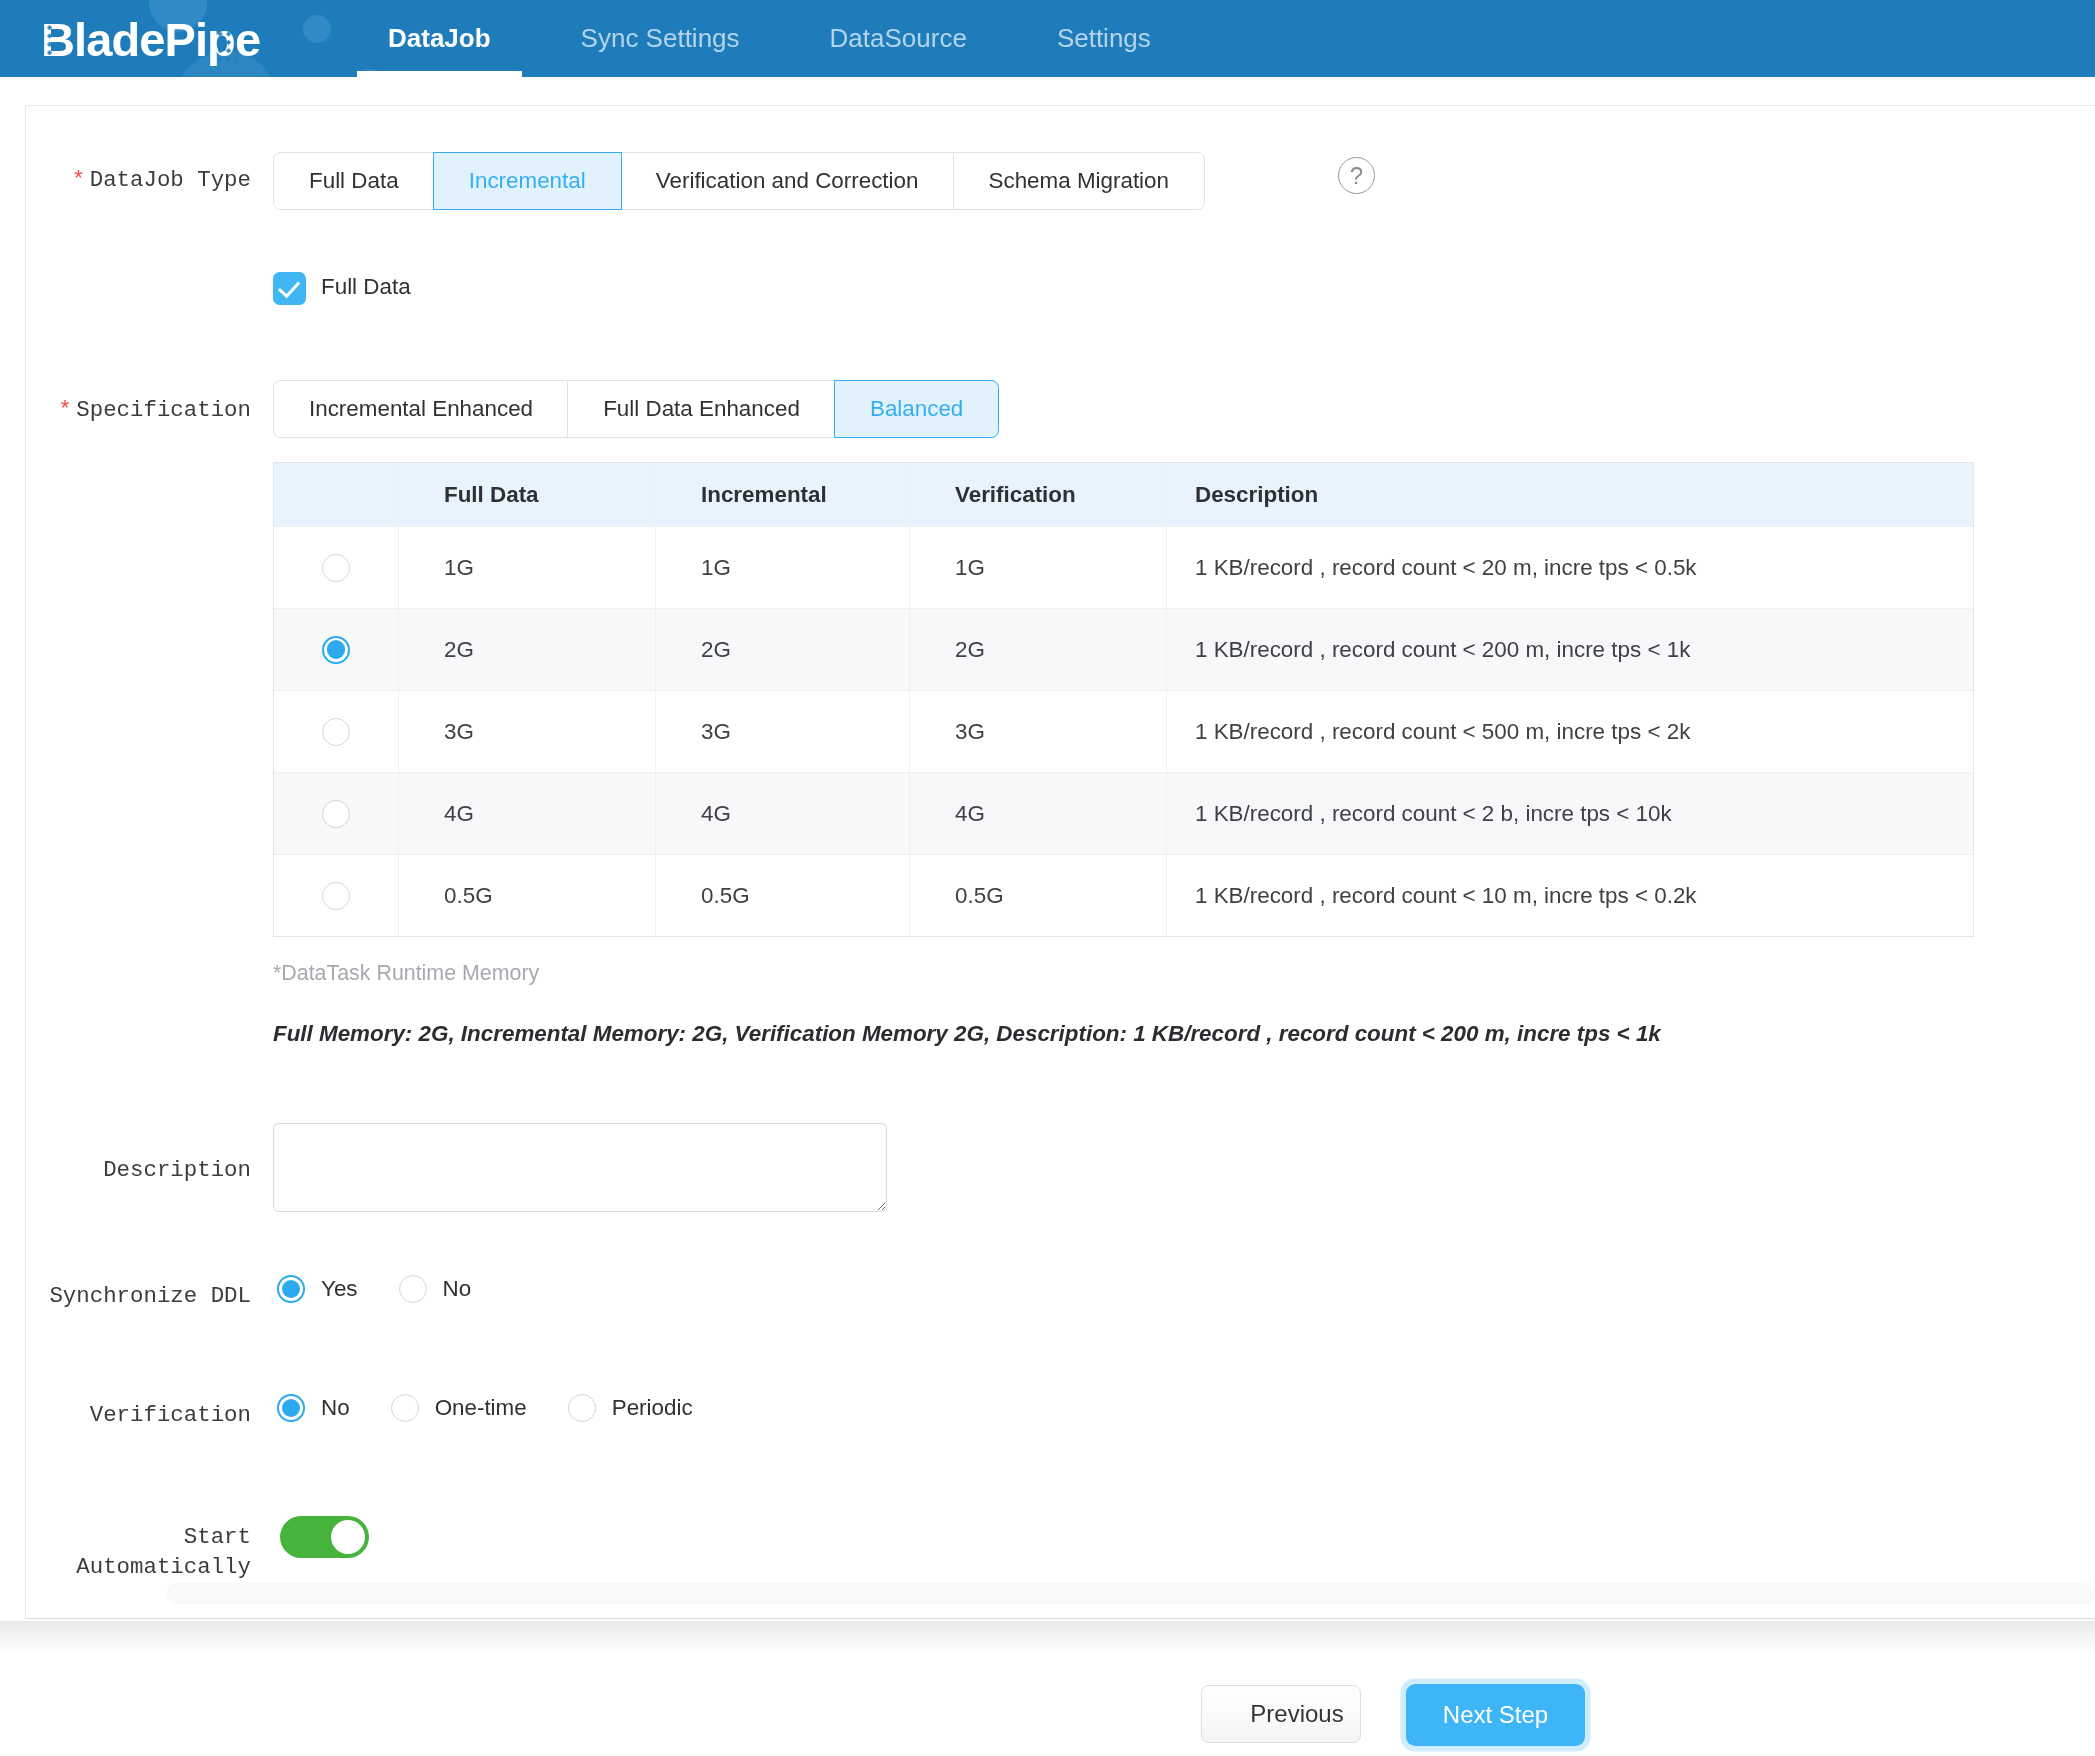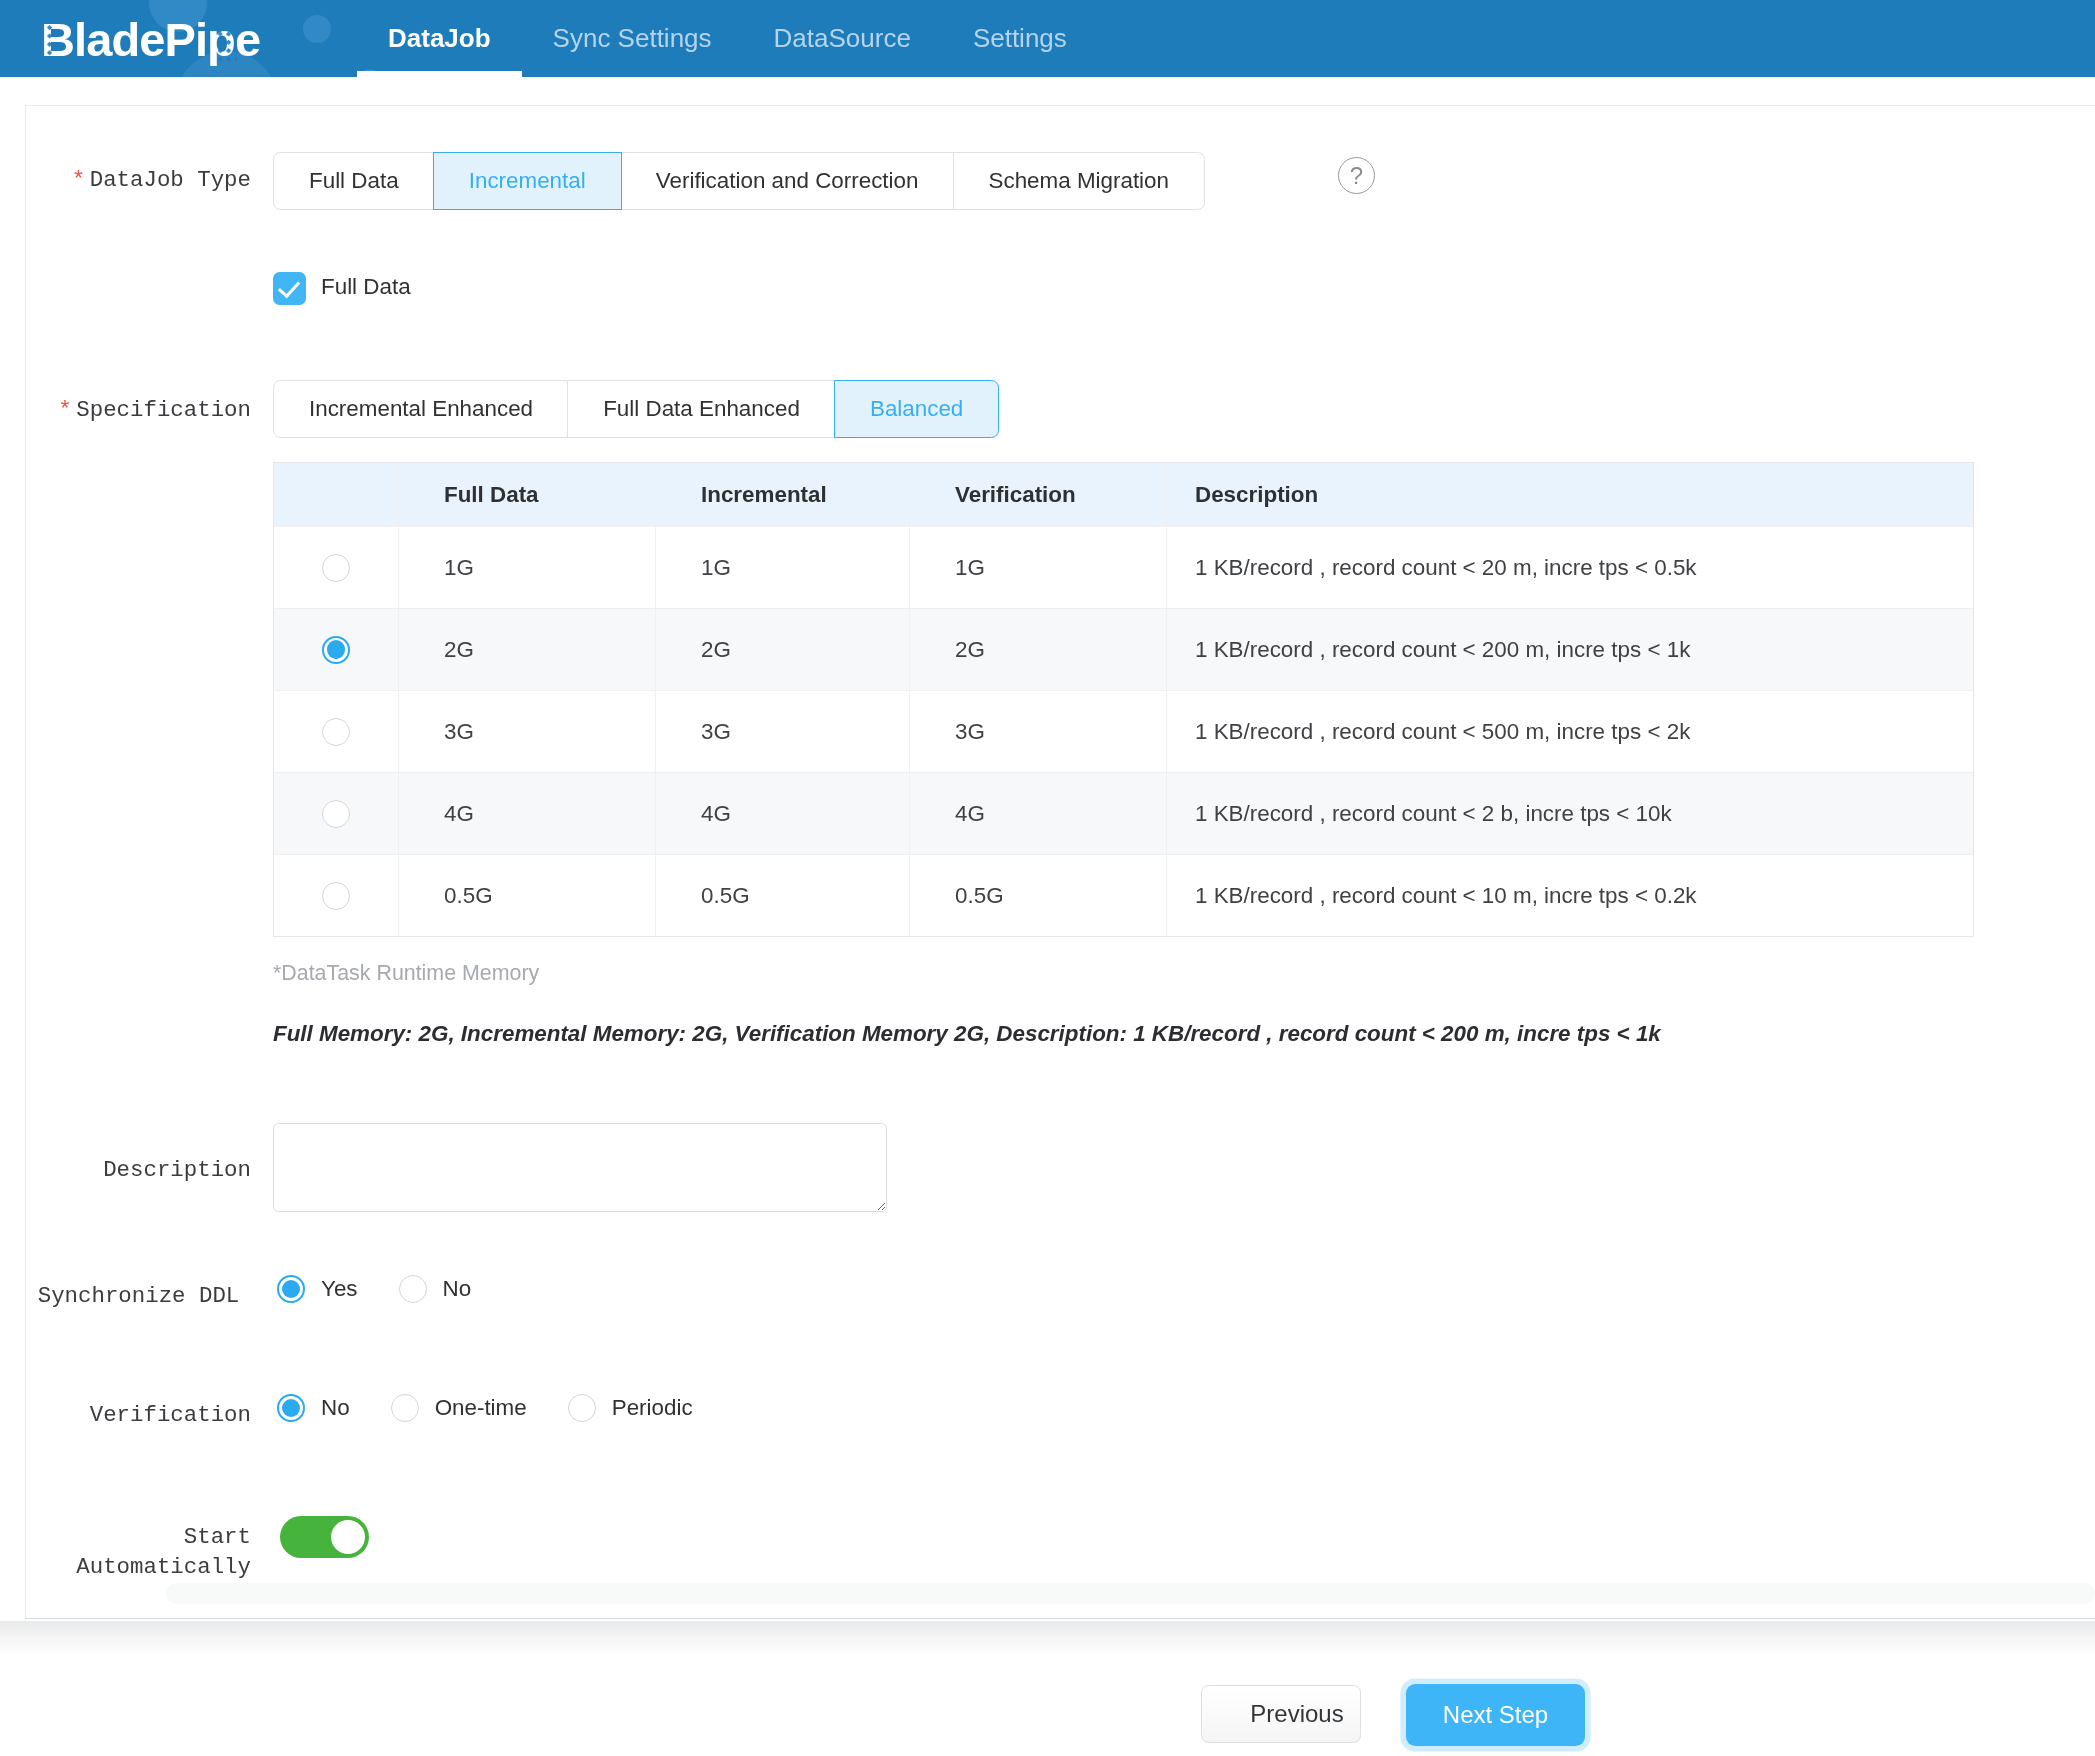--- a/index.html
+++ b/index.html
@@ -23,21 +23,21 @@
     position:absolute; left:41px; top:50%; transform:translateY(-50%);
     font-size:47px; font-weight:bold; color:#ffffff; letter-spacing:-0.9px; z-index:2;
   }
   .logo-dots {
     position:absolute; z-index:3; opacity:.9;
     background-image:radial-gradient(#1e7cba 1.9px, transparent 2.2px);
     background-size:8.4px 8.4px;
   }
   .dots-b { left:37px; top:15px; width:15px; height:48px; }
   .dots-p { left:216px; top:13px; width:20.5px; height:52px; }
-  .nav-items { position:absolute; left:357px; top:0; height:100%; display:flex; z-index:2; }
+  .nav-items { position:absolute; left:357px; top:0; height:100%; display:flex; z-index:2;gap:28px; }
   .nav-item {
     height:100%; display:flex; align-items:center; padding:0 31px;
     font-size:26px; color:#b4d4ec; cursor:pointer; position:relative; white-space:nowrap;
   }
   .nav-item.active { color:#ffffff; font-weight:bold; }
   .nav-item.active::after {
     content:""; position:absolute; left:0; right:0; bottom:0; height:6.5px; background:#ffffff;
   }
 
   
@@ -263,21 +263,21 @@
       <div class="t-cell desc">1 KB/record , record count &lt; 10 m, incre tps &lt; 0.2k</div>
     </div>
   </div>
 
   <div class="footnote">*DataTask Runtime Memory</div>
   <div class="summary">Full Memory: 2G, Incremental Memory: 2G, Verification Memory 2G, Description: 1 KB/record , record count &lt; 200 m, incre tps &lt; 1k</div>
 
   <div class="row-label" style="top:1049px;">Description</div>
   <textarea class="desc-textarea" style=""></textarea>
 
-  <div class="row-label" style="top:1175px;text-align:center;">Synchronize DDL</div>
+  <div class="row-label" style="top:1175px;">Synchronize DDL</div>
   <div class="opt-group" style="top:1169px;">
     <div class="opt">
       <div class="radio checked"></div>
       <div class="opt-label">Yes</div>
     </div>
     <div class="opt">
       <div class="radio"></div>
       <div class="opt-label">No</div>
     </div>
   </div>

